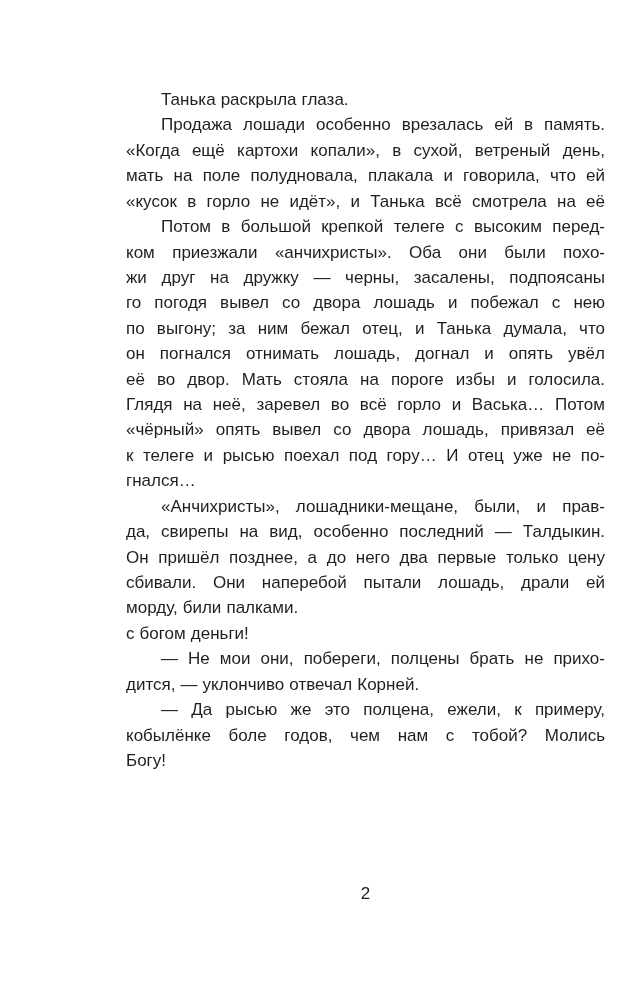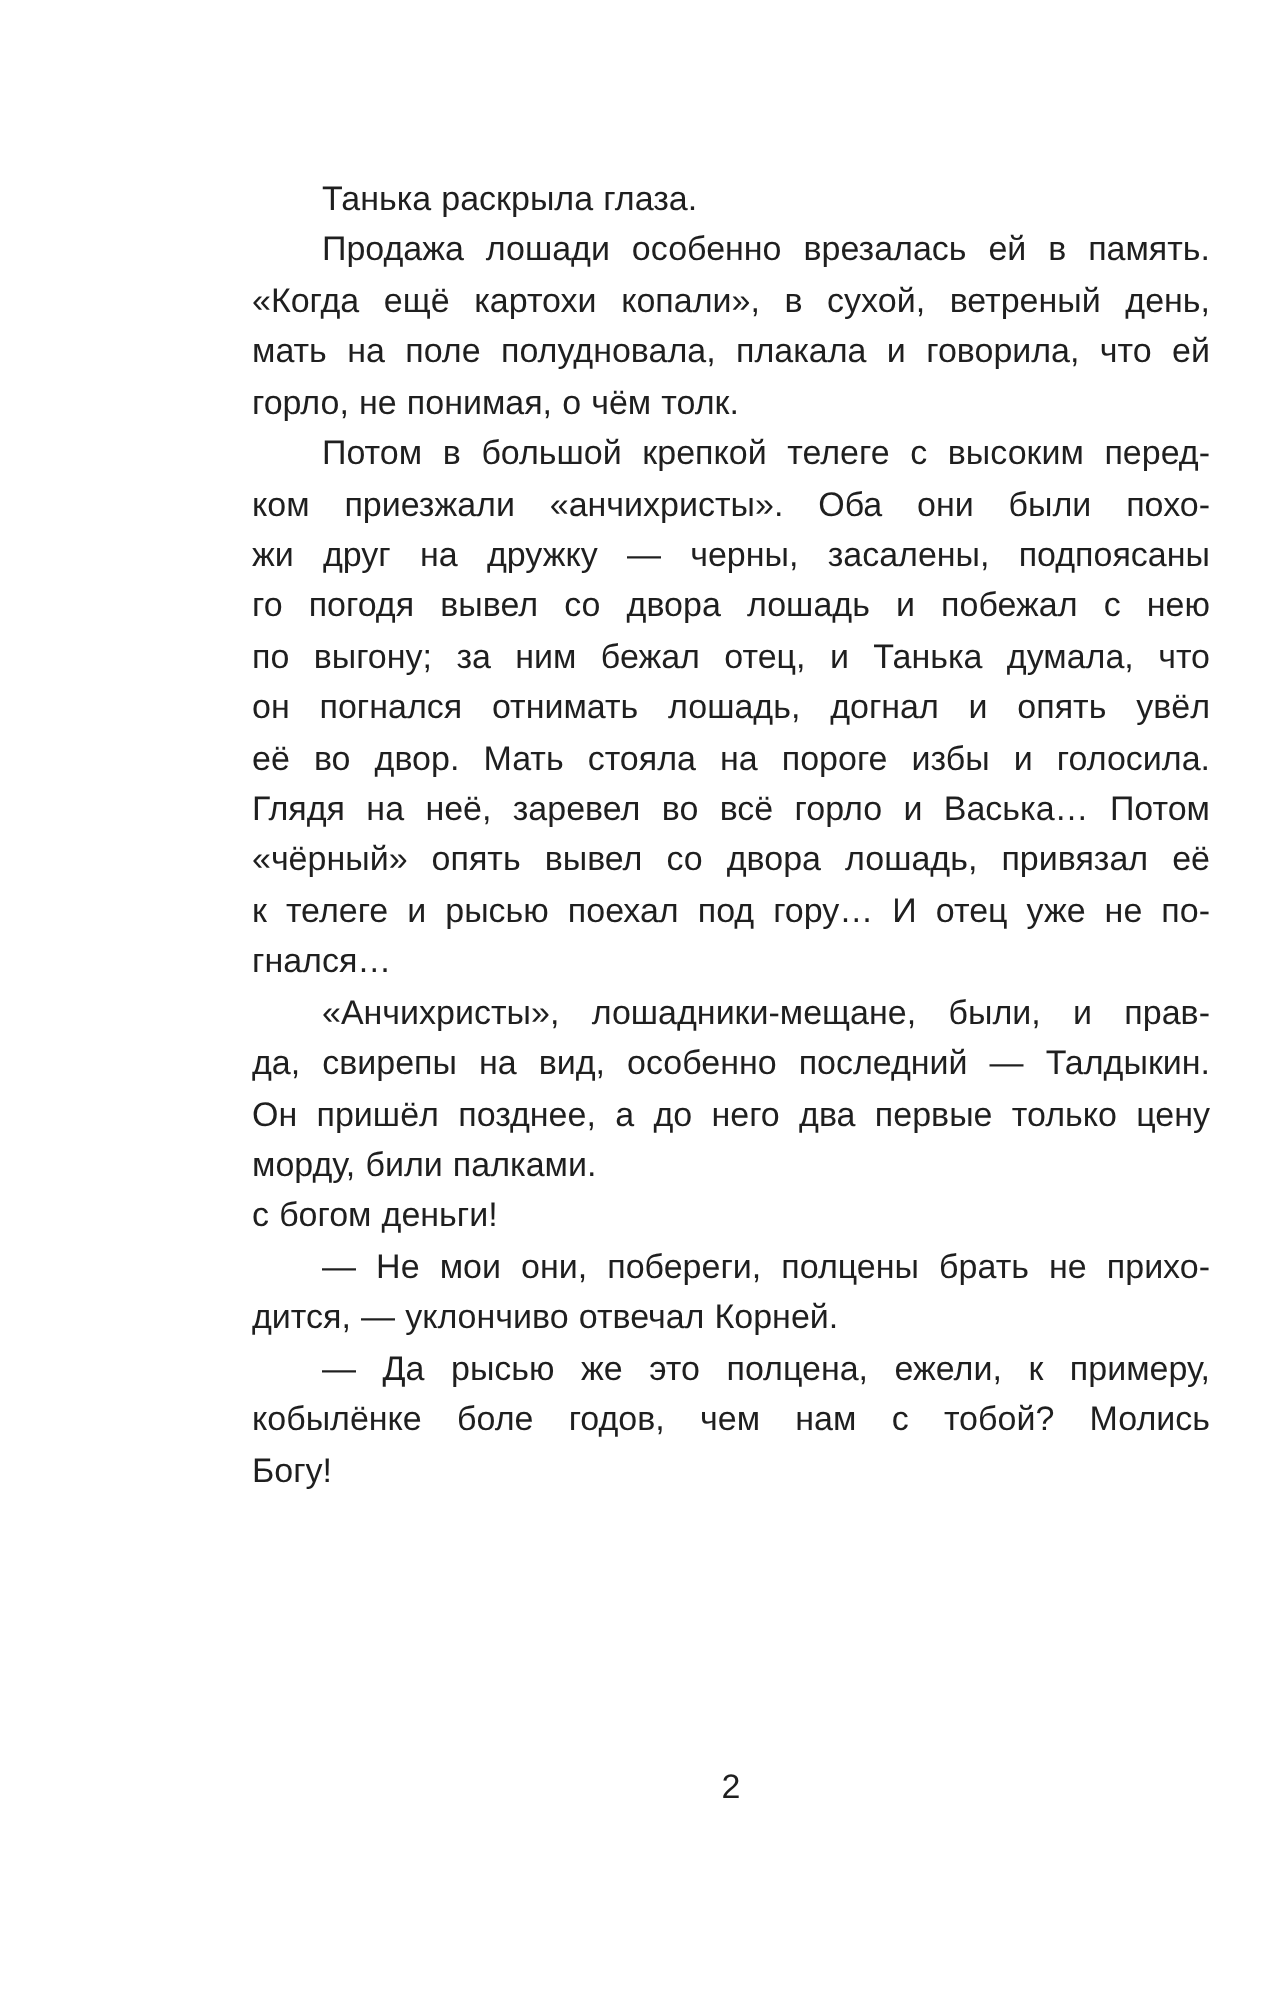--- a/index.html
+++ b/index.html
@@ -57,35 +57,36 @@
 </style>
 </head>
 <body style="background: rgb(255, 255, 255);">
 
 <div class="page">
   <div class="text-block" style="color: rgb(31, 31, 31);">
       <div class="line indent pend">Танька раскрыла глаза.</div>
       <div class="line indent">Продажа лошади особенно врезалась ей в память.</div>
       <div class="line">«Когда ещё картохи копали», в сухой, ветреный день,</div>
       <div class="line">мать на поле полудновала, плакала и говорила, что ей</div>
-      <div class="line pend">горло, не понимая, о чём толк.</div>
+      <div class="line">«кусок в горло не идёт», и Танька всё смотрела на её</div>
       <div class="line indent">Потом в большой крепкой телеге с высоким перед-</div>
       <div class="line">ком приезжали «анчихристы». Оба они были похо-</div>
       <div class="line">жи друг на дружку — черны, засалены, подпоясаны</div>
       <div class="line">го погодя вывел со двора лошадь и побежал с нею</div>
       <div class="line">по выгону; за ним бежал отец, и Танька думала, что</div>
       <div class="line">он погнался отнимать лошадь, догнал и опять увёл</div>
       <div class="line">её во двор. Мать стояла на пороге избы и голосила.</div>
       <div class="line">Глядя на неё, заревел во всё горло и Васька… Потом</div>
       <div class="line">«чёрный» опять вывел со двора лошадь, привязал её</div>
       <div class="line">к телеге и рысью поехал под гору… И отец уже не по-</div>
       <div class="line pend">гнался…</div>
       <div class="line indent">«Анчихристы», лошадники-мещане, были, и прав-</div>
       <div class="line">да, свирепы на вид, особенно последний — Талдыкин.</div>
       <div class="line">Он пришёл позднее, а до него два первые только цену</div>
+      <div class="line">сбивали. Они наперебой пытали лошадь, драли ей</div>
       <div class="line pend">морду, били палками.</div>
       <div class="line pend">с богом деньги!</div>
       <div class="line indent">— Не мои они, побереги, полцены брать не прихо-</div>
       <div class="line pend">дится, — уклончиво отвечал Корней.</div>
       <div class="line indent">— Да рысью же это полцена, ежели, к примеру,</div>
       <div class="line">кобылёнке боле годов, чем нам с тобой? Молись</div>
       <div class="line pend">Богу!</div>
     </div>
   <div class="page-number">2</div>
 </div>

